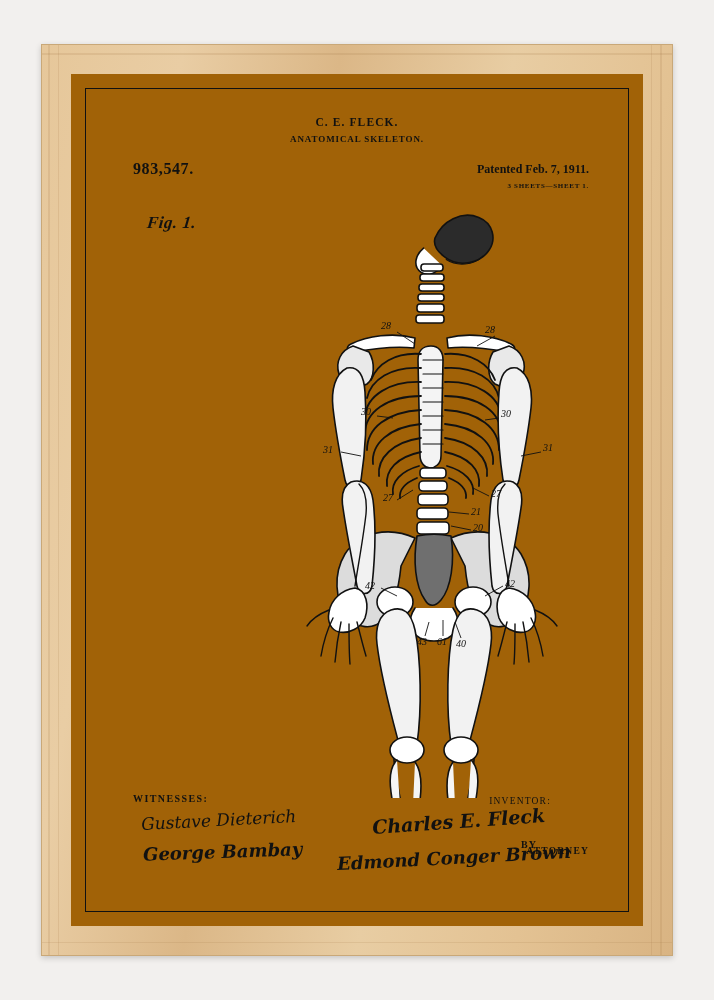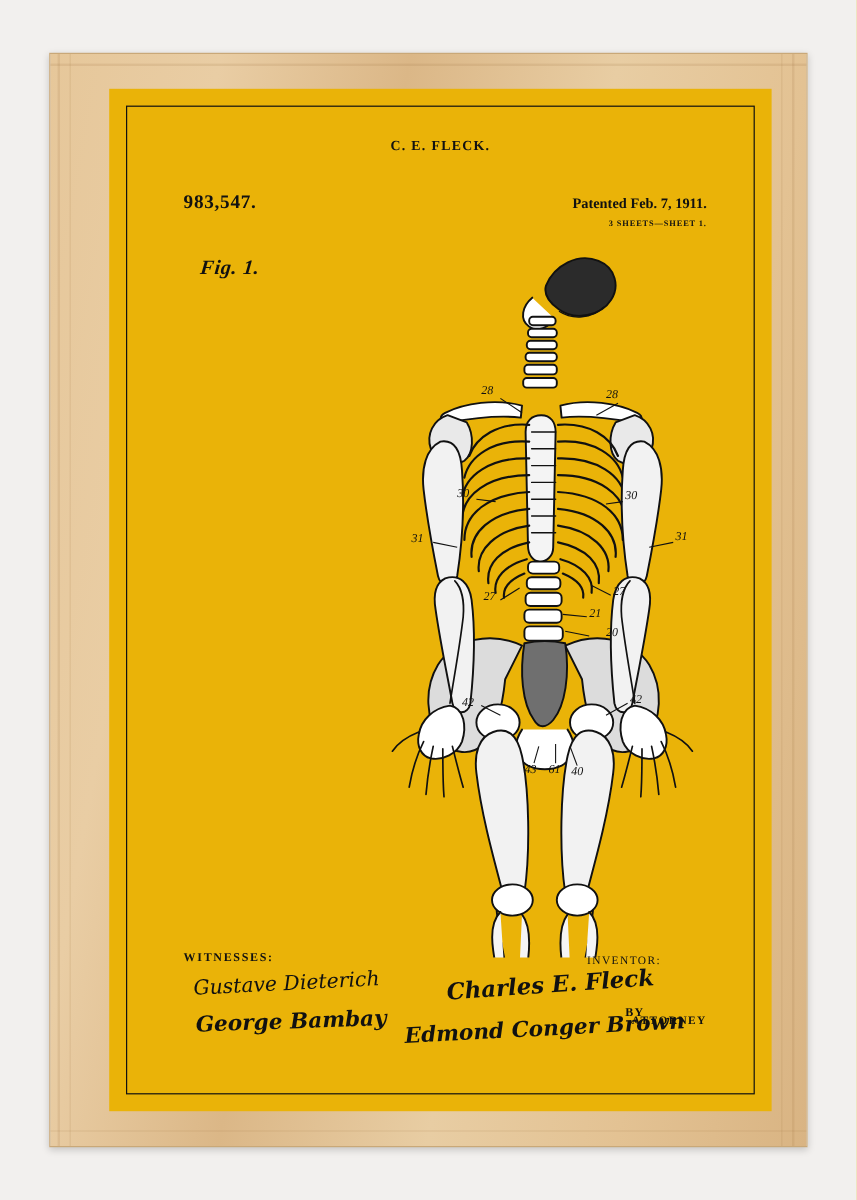--- a/index.html
+++ b/index.html
@@ -35,23 +35,22 @@
     background: rgba(160,120,70,0.16);
   }
 
   
   #sheet {
     position: absolute;
     left: 30px;
     top: 30px;
     right: 30px;
     bottom: 30px;
-    background: #eab308;
+    background: #a16207;
     overflow: hidden;
-    margin-left: 20px;
   }
   #border-rule {
     position: absolute;
     left: 14px;
     top: 14px;
     right: 14px;
     bottom: 14px;
     border: 1.3px solid #111;
   }
 
@@ -205,20 +204,21 @@
     <div class="grain" style="bottom:12px;left:0; height:1px; width:100%;"></div>
   </div>
 
   <div id="sheet">
     <div id="border-rule"></div>
 
     <div class="doc">
 
       <div class="hdr-center">
         <div class="hdr-name">C. E. FLECK.</div>
+        <div class="hdr-title">ANATOMICAL SKELETON.</div>
       </div>
 
       <div class="patno">983,547.</div>
       <div class="patdate">Patented Feb. 7, 1911.</div>
       <div class="sheets">3 SHEETS—SHEET 1.</div>
       <div class="figlabel">Fig. 1.</div>
 
       <div id="figure">
         <svg viewBox="0 0 540 620" width="540" height="620" style="position:absolute;left:0;top:0;">
           <g fill="#ffffff" stroke="#111" stroke-width="1.6" stroke-linejoin="round" stroke-linecap="round">
@@ -352,21 +352,21 @@
 
         <div class="num" style="left:296px;  top:142px;">28</div>
         <div class="num" style="left:400px;  top:146px;">28</div>
         <div class="num" style="left:276px;  top:228px;">30</div>
         <div class="num" style="left:416px;  top:230px;">30</div>
         <div class="num" style="left:238px;  top:266px;">31</div>
         <div class="num" style="left:458px;  top:264px;">31</div>
         <div class="num" style="left:298px;  top:314px;">27</div>
         <div class="num" style="left:406px;  top:310px;">27</div>
         <div class="num" style="left:386px;  top:328px;">21</div>
-        <div class="num" style="left:400px;  top:344px;">20</div>
+        <div class="num" style="left:388px;  top:344px;">20</div>
         <div class="num" style="left:280px; top:402px;">42</div>
         <div class="num" style="left:420px; top:400px;">42</div>
         <div class="num" style="left:332px; top:458px;">43</div>
         <div class="num" style="left:352px; top:458px;">61</div>
         <div class="num" style="left:371px; top:460px;">40</div>
       </div>
 
       <div class="witness-label">WITNESSES:</div>
       <div class="sig sig-w1">Gustave Dieterich</div>
       <div class="sig sig-w2">George Bambay</div>

